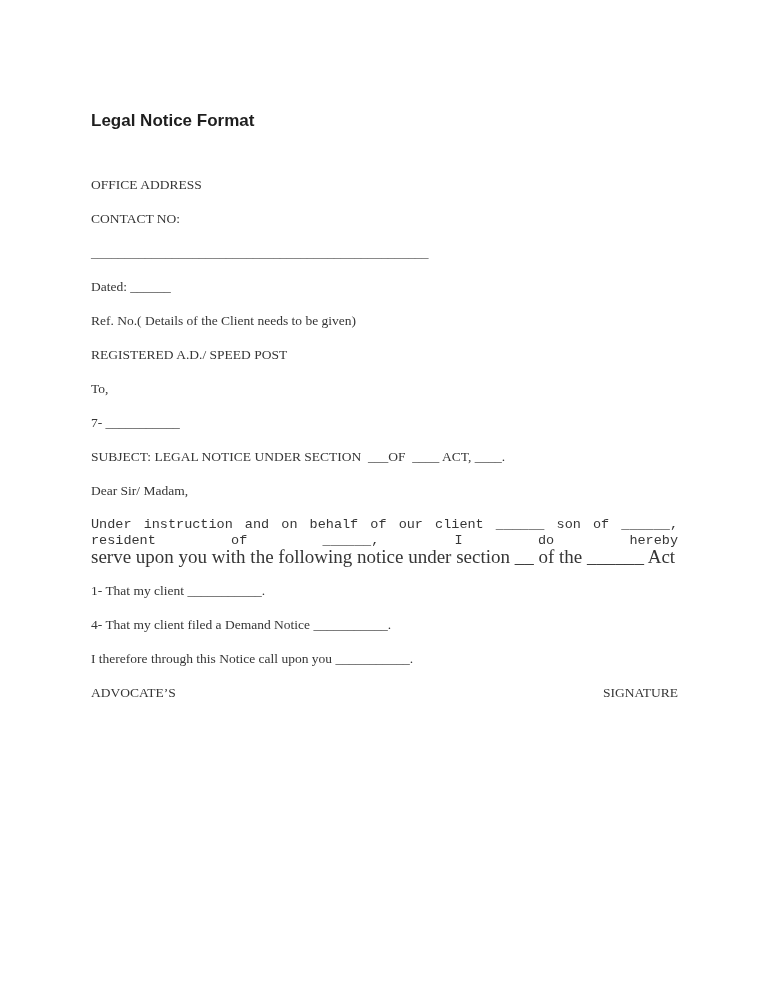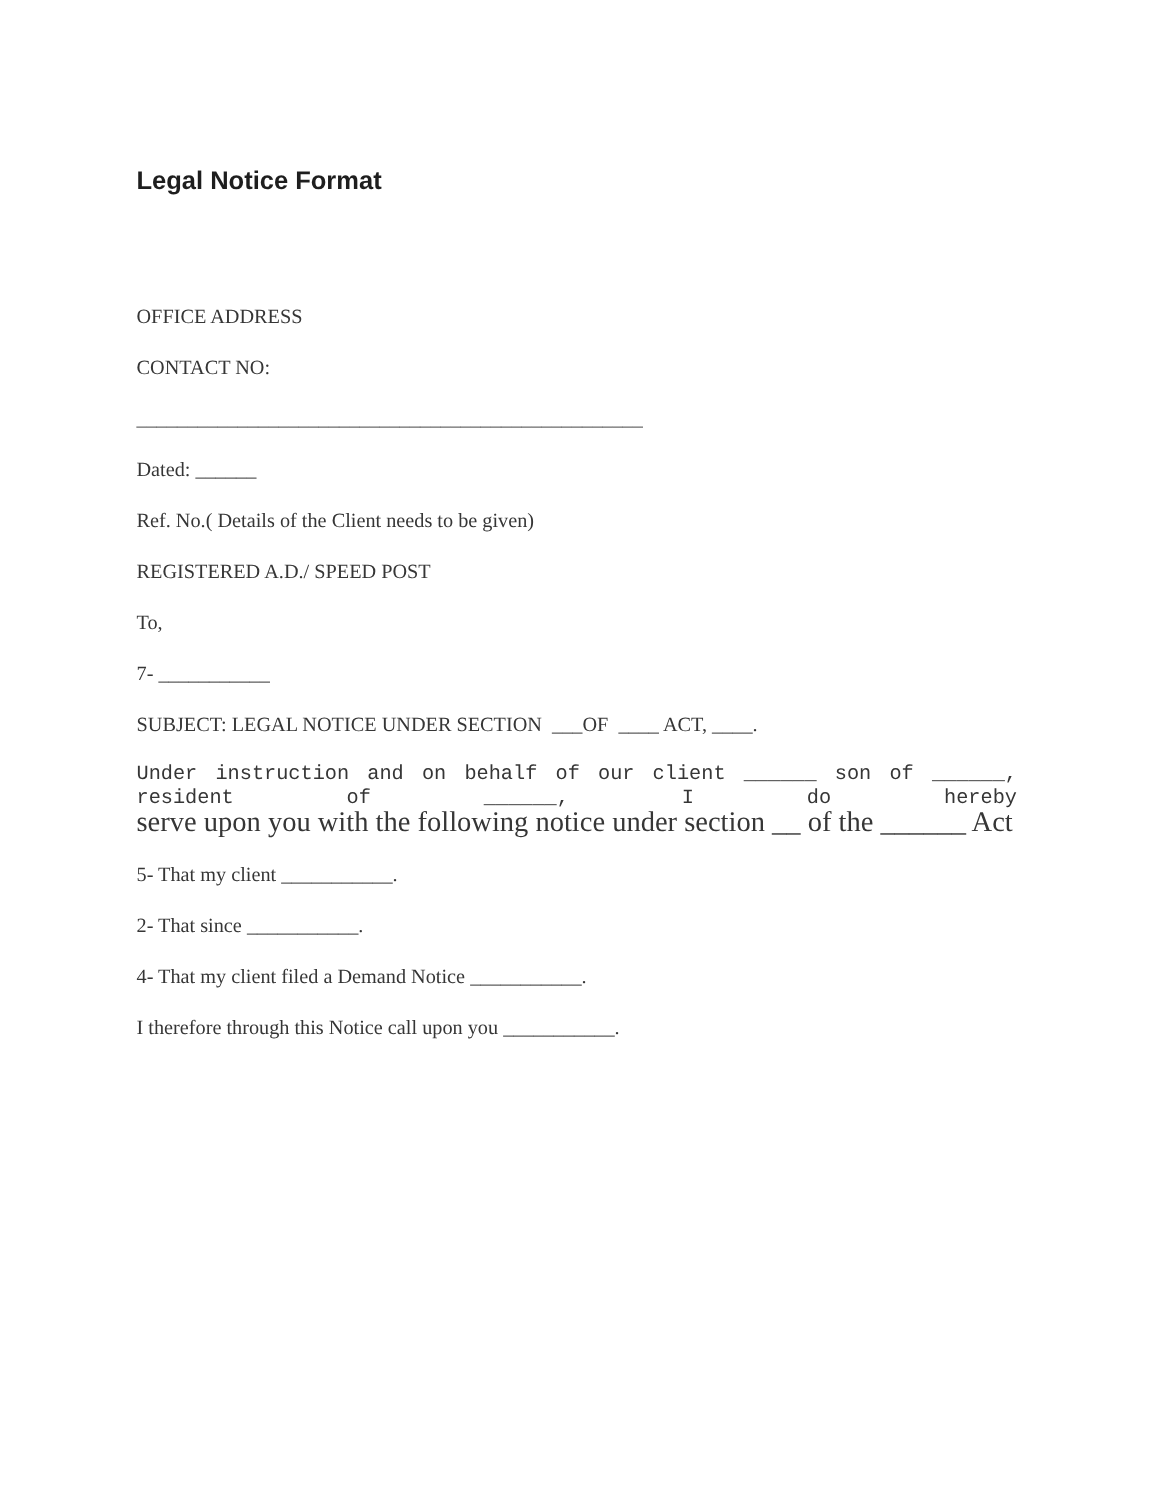--- a/index.html
+++ b/index.html
@@ -17,21 +17,21 @@
     height: 994px;
     background: #ffffff;
     padding: 110px 90px 0 91px;
   }
   .doc-title {
     font-family: "Liberation Sans", "DejaVu Sans", sans-serif;
     font-weight: 700;
     font-size: 17px;
     line-height: 21px;
     color: #1e1e1e;
-    margin-bottom: 72px;
+    margin-bottom: 46px;
   }
   .line {
     font-size: 13.5px;
     line-height: 16px;
     margin-bottom: 18px;
     white-space: pre-wrap;
     color: #363636;
   }
   .divider-line {
     letter-spacing: 0;
@@ -76,26 +76,30 @@
   <div class="line divider-line">__________________________________________________</div>
 
   <div class="line">Dated: ______</div>
   <div class="line">Ref. No.( Details of the Client needs to be given)</div>
   <div class="line">REGISTERED A.D./ SPEED POST</div>
   <div class="line">To,</div>
   <div class="line">7- ___________</div>
 
   <div class="line">SUBJECT: LEGAL NOTICE UNDER SECTION  ___OF  ____ ACT, ____.</div>
 
+  <div class="line">Dear Sir/ Madam,</div>
 
   <div>
     <div class="para-line1">Under instruction and on behalf of our client ______ son of ______, resident of ______, I do hereby</div>
     <div class="para-line2">serve upon you with the following notice under section __ of the ______ Act</div>
   </div>
 
-  <div class="line">5- That my client ___________.</div>
-  <div class="line">2- That since ___________.</div>
+  <div class="line">1- That my client ___________.</div>
   <div class="line">4- That my client filed a Demand Notice ___________.</div>
 
   <div class="line">I therefore through this Notice call upon you ___________.</div>
 
+  <div class="footer-row">
+    <span>ADVOCATE’S</span>
+    <span>SIGNATURE</span>
+  </div>
 
 </div>
 
 </body></html>

